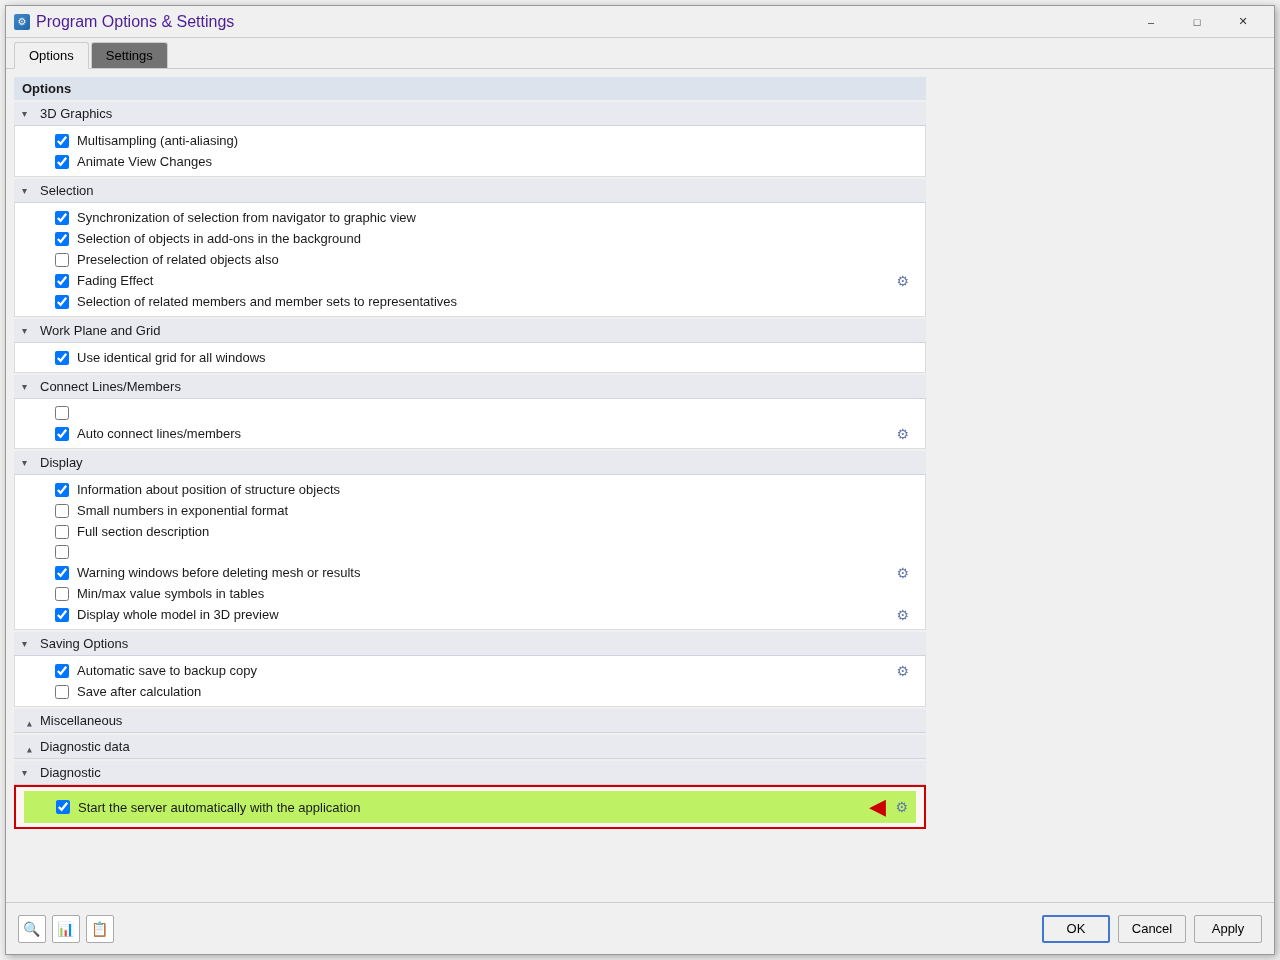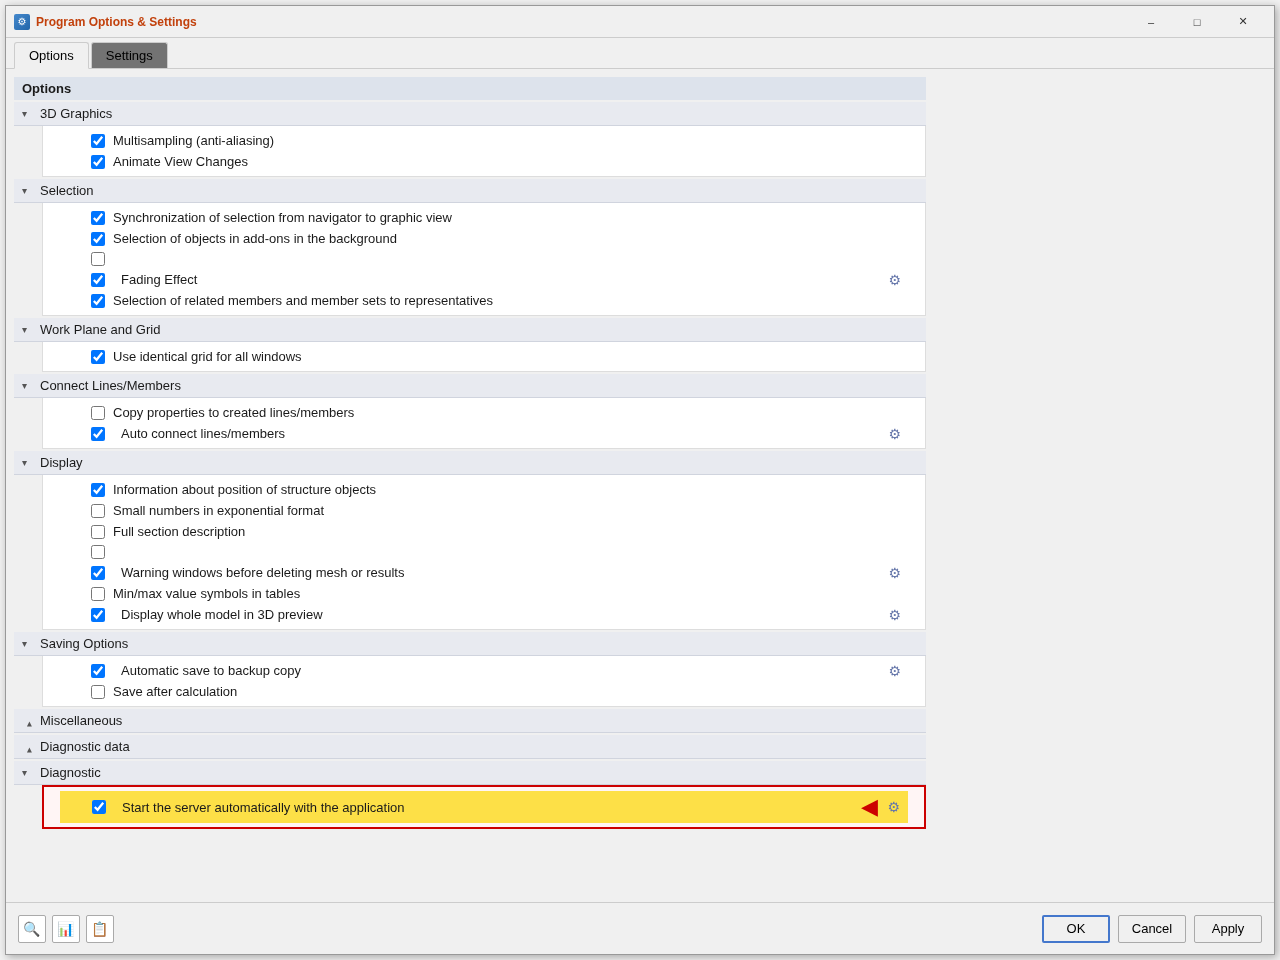--- a/index.html
+++ b/index.html
@@ -39,23 +39,23 @@
       background: linear-gradient(135deg, #4488cc, #2266aa);
       border-radius: 2px;
       display: flex;
       align-items: center;
       justify-content: center;
       color: white;
       font-size: 10px;
     }
     .title-bar-title {
       flex: 1;
-      font-size: 12px;
-      font-weight: 700;
-      color: #c2410c;
+      font-size: 16px;
+      font-weight: 400;
+      color: #4c1d95;
     }
     .title-bar-controls {
       display: flex;
       gap: 0;
     }
     .title-btn {
       width: 46px;
       height: 32px;
       border: none;
       background: transparent;
@@ -128,34 +128,32 @@
     }
     .section-header .chevron {
       margin-right: 6px;
       font-size: 10px;
       color: #555;
       display: inline-block;
       width: 12px;
     }
     .section-content {
       background: #fff;
-      padding: 4px 16px;
+      padding: 4px 8px;
       border: 1px solid #ddd;
       border-top: none;
-      margin-left: 28px;
     }
     .option-row {
       display: flex;
       align-items: center;
       padding: 3px 12px 3px 32px;
       position: relative;
     }
     .option-row.has-gear {
       padding-right: 30px;
-      gap: 8px;
     }
     .option-row input[type="checkbox"] {
       margin-right: 8px;
       width: 14px;
       height: 14px;
       cursor: pointer;
       flex-shrink: 0;
     }
     .option-label {
       font-size: 13px;
@@ -281,20 +279,21 @@
               <div class="option-row">
                 <input type="checkbox" checked="" style="">
                 <span class="option-label">Synchronization of selection from navigator to graphic view</span>
               </div>
               <div class="option-row">
                 <input type="checkbox" checked="" style="">
                 <span class="option-label">Selection of objects in add-ons in the background</span>
               </div>
               <div class="option-row">
                 <input type="checkbox" style="">
+                <span class="option-label">Preselection of related objects also</span>
               </div>
               <div class="option-row has-gear">
                 <input type="checkbox" checked="" style="">
                 <span class="option-label">Fading Effect</span>
                 <span class="gear-icon">⚙</span>
               </div>
               <div class="option-row">
                 <input type="checkbox" checked="" style="">
                 <span class="option-label">Selection of related members and member sets to representatives</span>
               </div>
@@ -313,21 +312,20 @@
             </div>
           </div>
           <div class="section">
             <div class="section-header">
               <span class="chevron">▾</span>
               <span>Connect Lines/Members</span>
             </div>
             <div class="section-content">
               <div class="option-row">
                 <input type="checkbox" style="">
-                <span class="option-label">Copy properties to created lines/members</span>
               </div>
               <div class="option-row has-gear">
                 <input type="checkbox" checked="" style="">
                 <span class="option-label">Auto connect lines/members</span>
                 <span class="gear-icon">⚙</span>
               </div>
             </div>
           </div>
           <div class="section">
             <div class="section-header">
@@ -394,21 +392,21 @@
               <span class="chevron">▸</span>
               <span>Diagnostic data</span>
             </div>
           </div>
           <div class="section">
             <div class="section-header">
               <span class="chevron">▾</span>
               <span>Diagnostic</span>
             </div>
             <div class="section-content webservice-highlight">
-              <div class="option-row has-gear" style="background: #fde047;">
+              <div class="option-row has-gear" style="background: #bef264;">
                 <input type="checkbox" checked="" style="">
                 <span class="option-label">Start the server automatically with the application</span>
                 <span class="arrow-indicator">◀</span>
                 <span class="gear-icon">⚙</span>
               </div>
             </div>
           </div>
         </div>
     </div>
     <div class="right-panel"></div>

